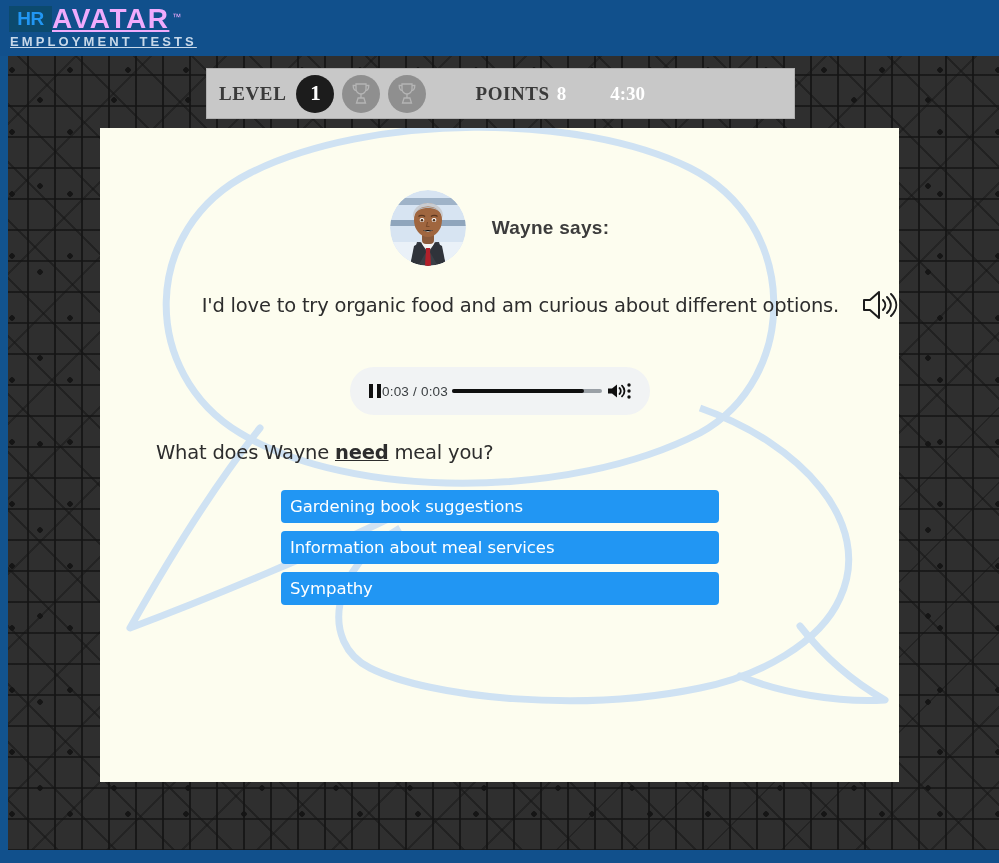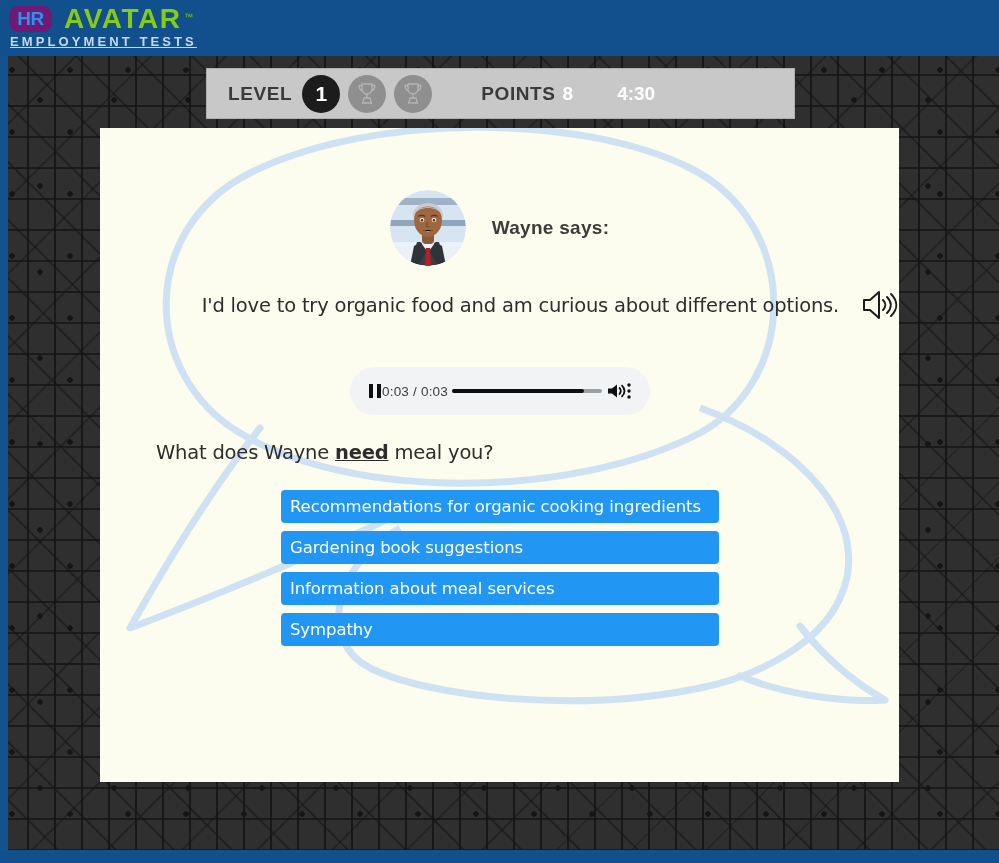--- a/index.html
+++ b/index.html
@@ -50,39 +50,39 @@
     overflow: hidden;
   }
   .logo-wrap {
     position: absolute;
     left: 9px; top: 6px;
     display: flex;
     align-items: flex-start;
   }
   .logo-hr {
     width: 43px; height: 26px;
-    background: #701a75;
+    background: #0c4a6e;
     display: flex;
     align-items: center;
     justify-content: center;
     font-weight: bold;
     font-size: 19px;
     letter-spacing: -0.5px;
     color: #2196f3;
     font-family: "Liberation Sans", sans-serif;
-    border-radius: 9px;
   }
   .logo-word {
-    margin-left: 12px;
-    color: #84cc16;
+    margin-left: 0;
+    color: #f0abfc;
     font-size: 28px;
     font-weight: bold;
     letter-spacing: 1.5px;
     line-height: 26px;
     position: relative;
+    text-decoration: underline;
   }
   .logo-tm {
     position: absolute;
     right: -12px; top: -2px;
     font-size: 9px;
     letter-spacing: 0;
     font-weight: normal;
   }
   .logo-sub {
     position: absolute;
@@ -104,22 +104,23 @@
 
   
   .statusbar {
     position: absolute;
     left: 206px; top: 68px;
     width: 589px; height: 51px;
     background: #c8c8c8;
     border: 1px solid #b0b0b0;
     display: flex;
     align-items: center;
-    padding-left: 21px;
+    padding-left: 12px;
     gap: 0;
+    font-family: Liberation Serif, serif;
   }
   .stat-label {
     font-size: 19px;
     font-weight: bold;
     color: #3a3a3a;
     letter-spacing: .6px;
   }
   .level-badge {
     width: 38px; height: 38px;
     border-radius: 50%;
@@ -420,21 +421,20 @@
             <circle cx="3" cy="15" r="1.7" fill="#0f0f0f"></circle>
           </svg>
         </span>
       </div>
 
       <div class="question">
         <span>What does Wayne </span><b>need</b><span> meal you?</span>
       </div>
 
       <div class="options">
-        <button class="option">Recommendations for organic cooking ingredients</button>
         <button class="option">Gardening book suggestions</button>
         <button class="option">Information about meal services</button>
         <button class="option">Sympathy</button>
       </div>
 
     </div>
   </div>
 
   <div class="footer"></div>
 

